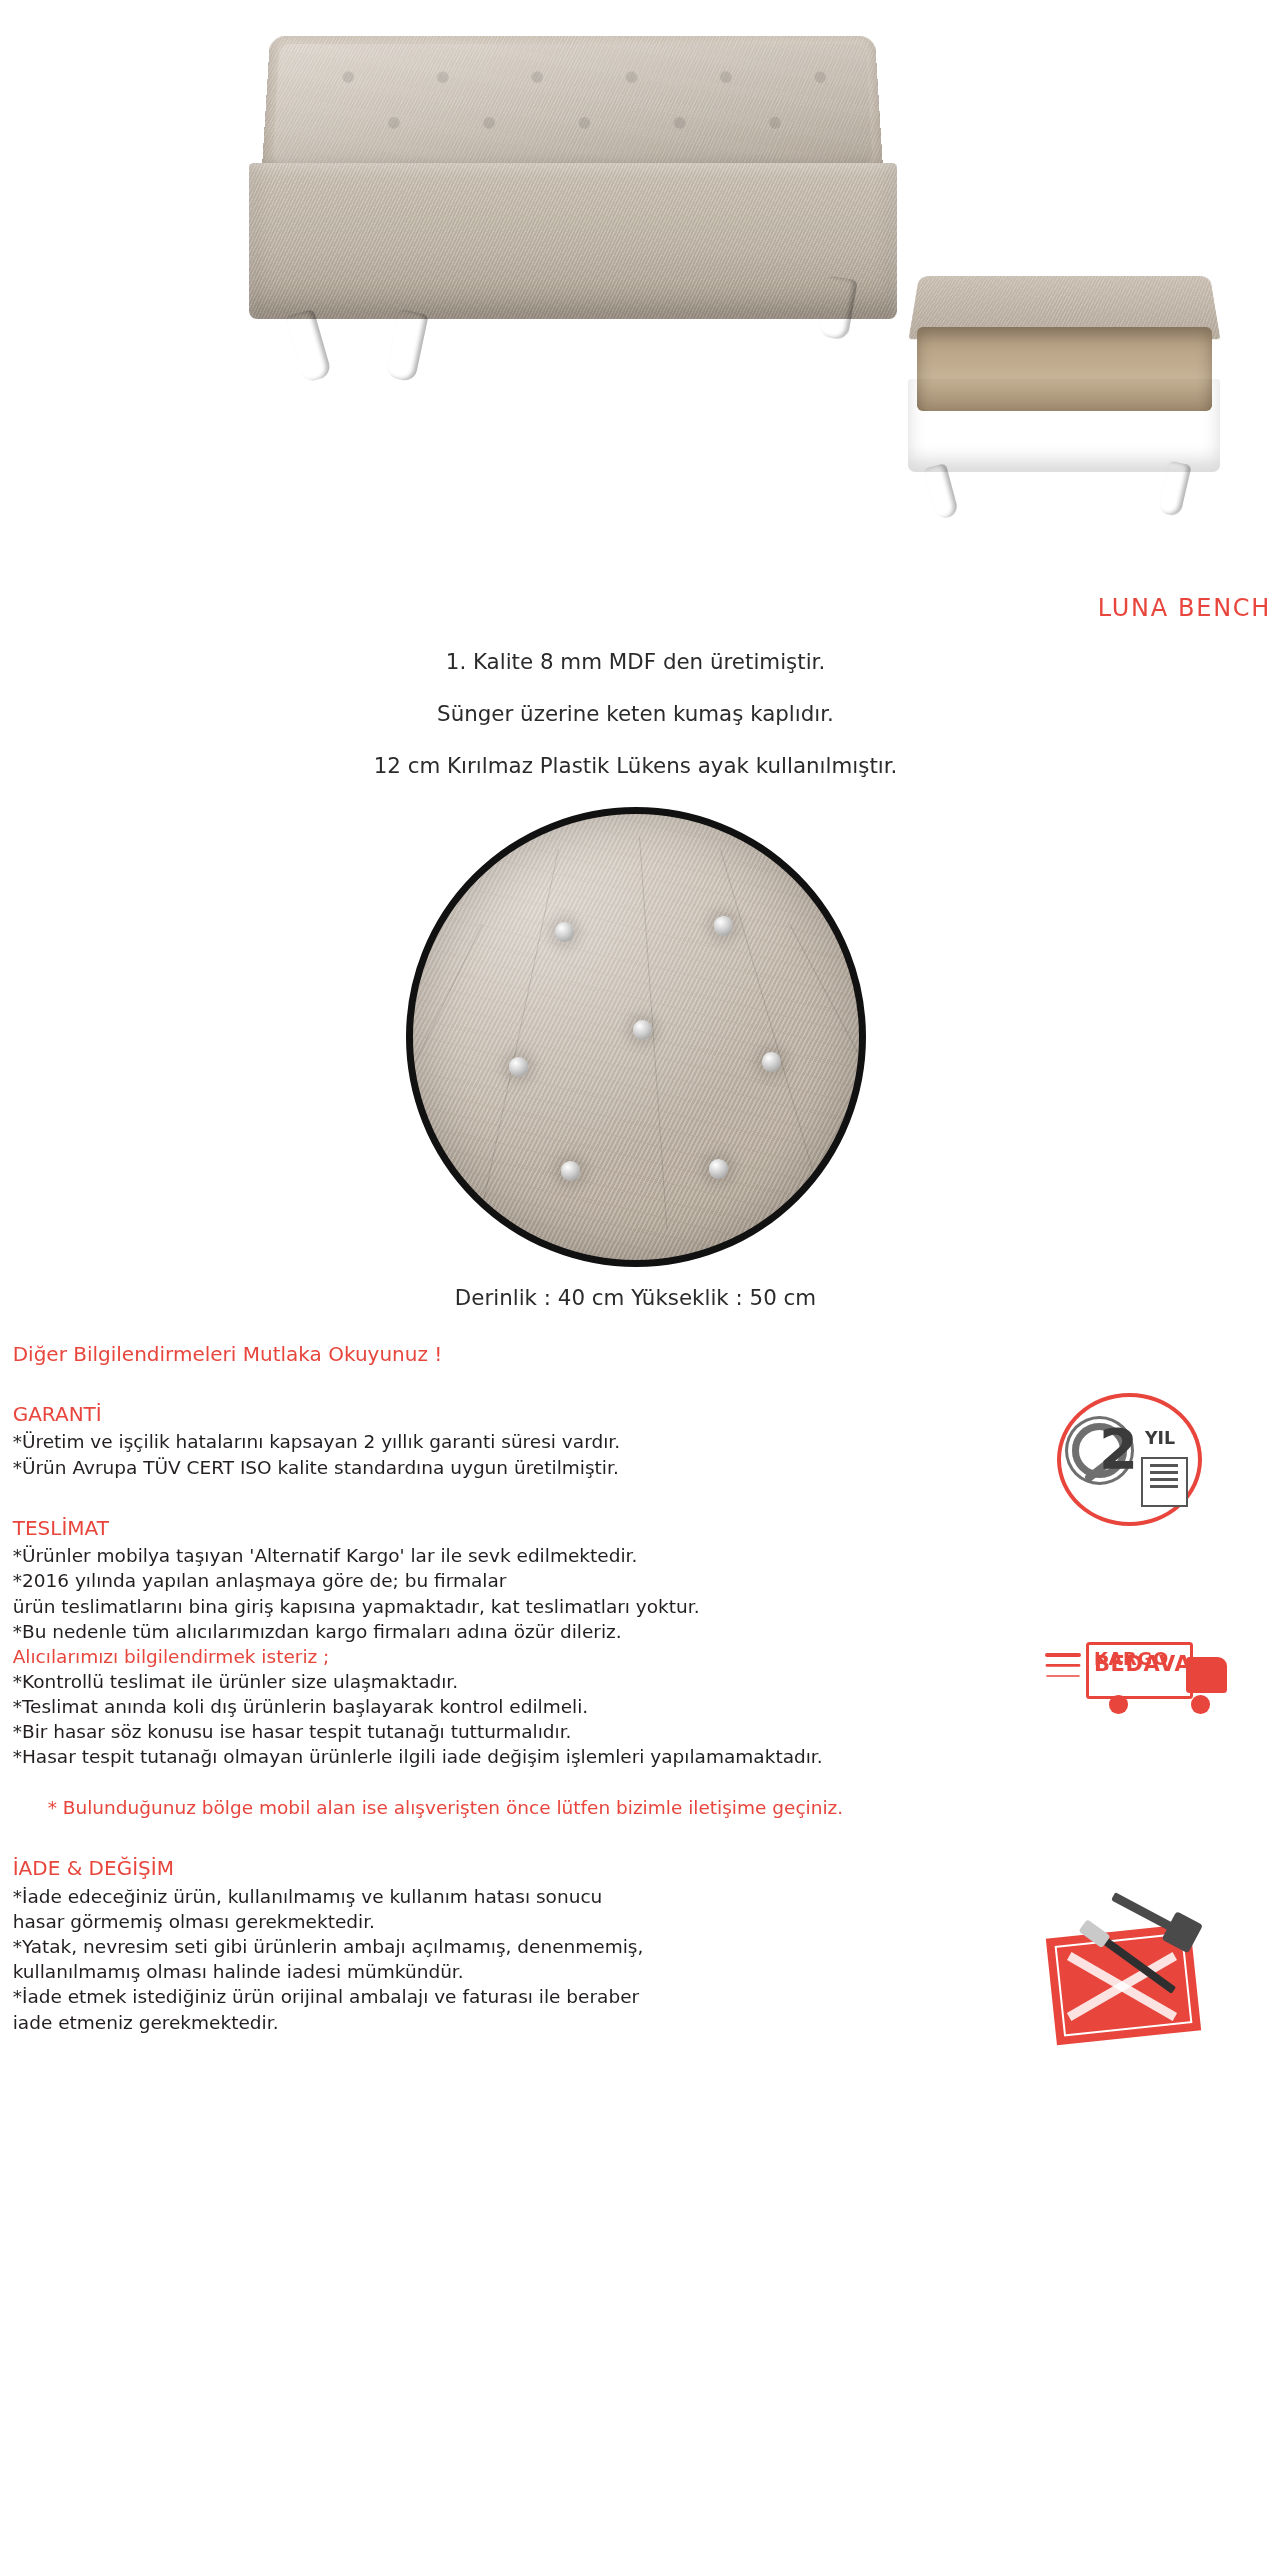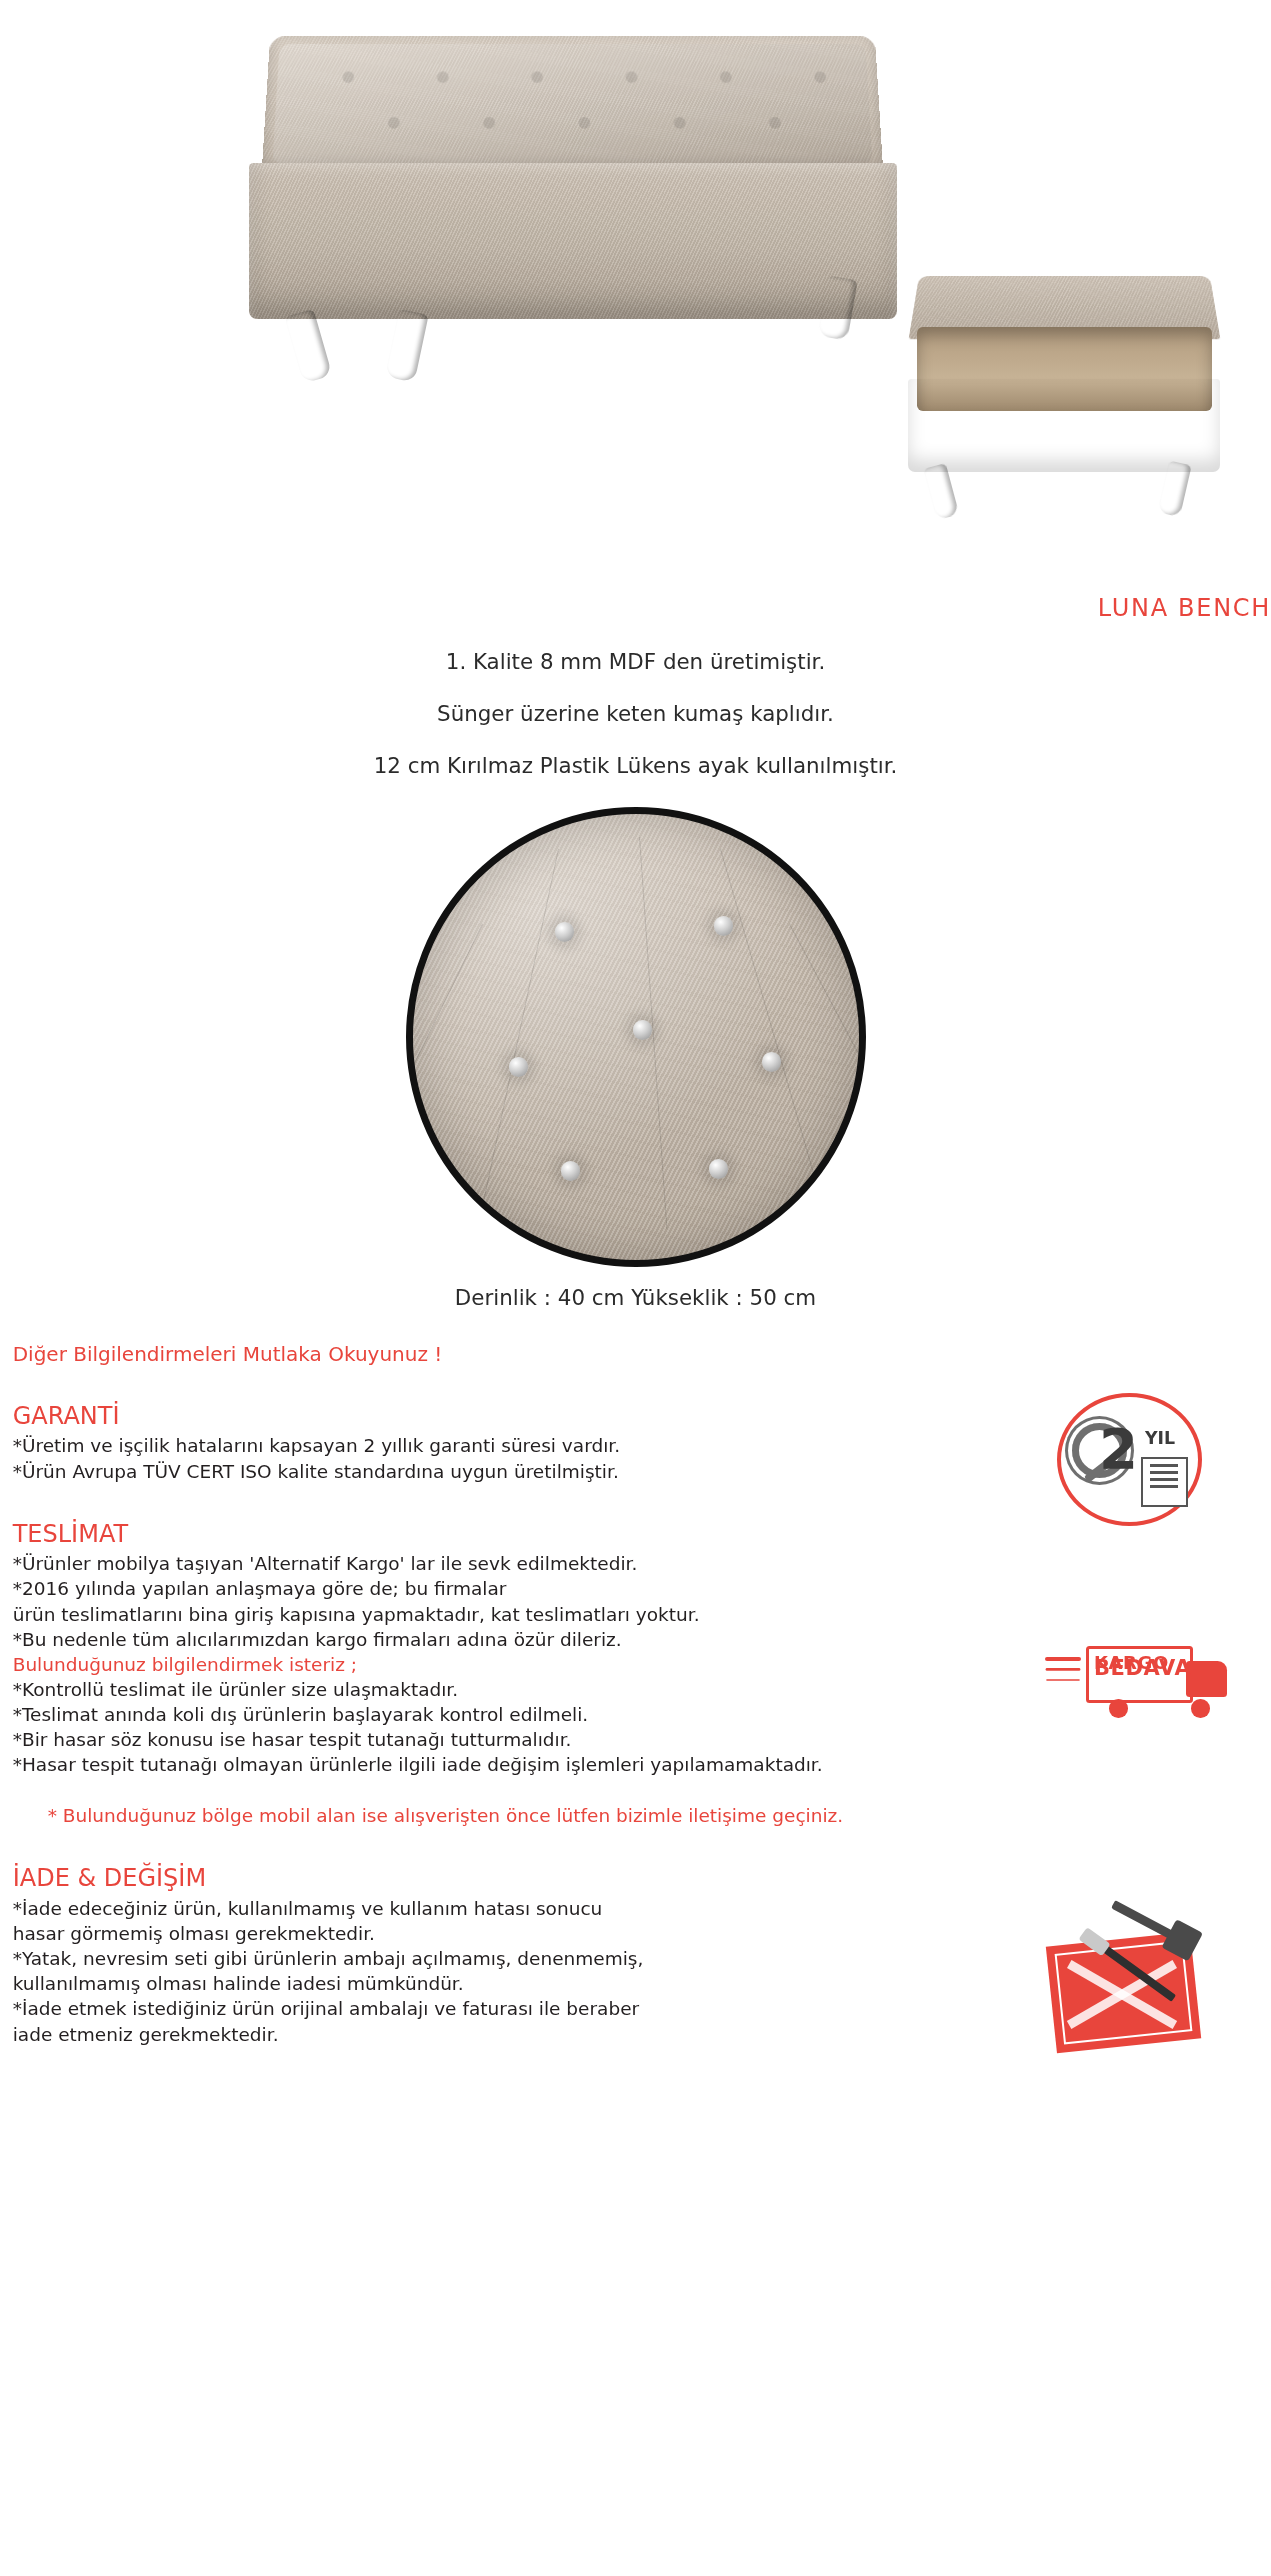--- a/index.html
+++ b/index.html
@@ -209,21 +209,21 @@
     margin: 32px 0 0 12.7px;
   }
 
   .section {
     position: relative;
     margin: 0 0 0 12.7px;
     padding-right: 243px;
   }
   .section-heading {
     color: #e8453c;
-    font-size: 24px;
+    font-size: 20px;
     margin-top: 36px;
     margin-bottom: 3.5px;
   }
   .line {
     font-size: 18.5px;
     line-height: 1.36;
     color: #231f20;
   }
   .line.red {
     color: #e8453c;
@@ -515,21 +515,21 @@
       <div class="cert"></div>
     </div>
   </div>
 
   <div class="section">
     <div class="section-heading">TESLİMAT</div>
     <div class="line">*Ürünler mobilya taşıyan 'Alternatif Kargo' lar ile sevk edilmektedir.</div>
     <div class="line">*2016 yılında yapılan anlaşmaya göre de; bu firmalar</div>
     <div class="line">ürün teslimatlarını bina giriş kapısına yapmaktadır, kat teslimatları yoktur.</div>
     <div class="line">*Bu nedenle tüm alıcılarımızdan kargo firmaları adına özür dileriz.</div>
-    <div class="line red">Bulunduğunuz bilgilendirmek isteriz ;</div>
+    <div class="line red">Alıcılarımızı bilgilendirmek isteriz ;</div>
     <div class="line">*Kontrollü teslimat ile ürünler size ulaşmaktadır.</div>
     <div class="line">*Teslimat anında koli dış ürünlerin başlayarak kontrol edilmeli.</div>
     <div class="line">*Bir hasar söz konusu ise hasar tespit tutanağı tutturmalıdır.</div>
     <div class="line">*Hasar tespit tutanağı olmayan ürünlerle ilgili iade değişim işlemleri yapılamamaktadır.</div>
 
     <div class="badge-cargo">
       <div class="speed"></div>
       <div class="truck-box"></div>
       <div class="cab"></div>
       <div class="wheel w1"></div>

